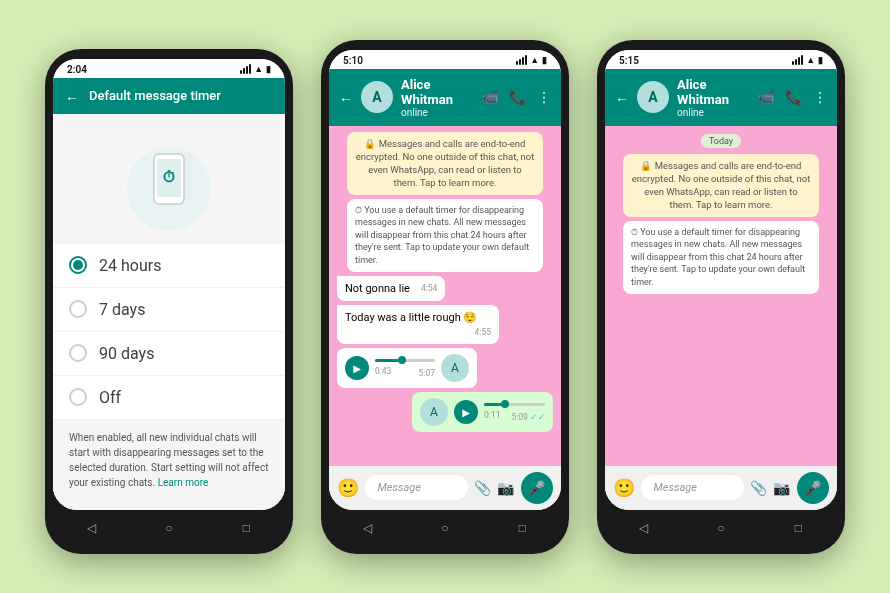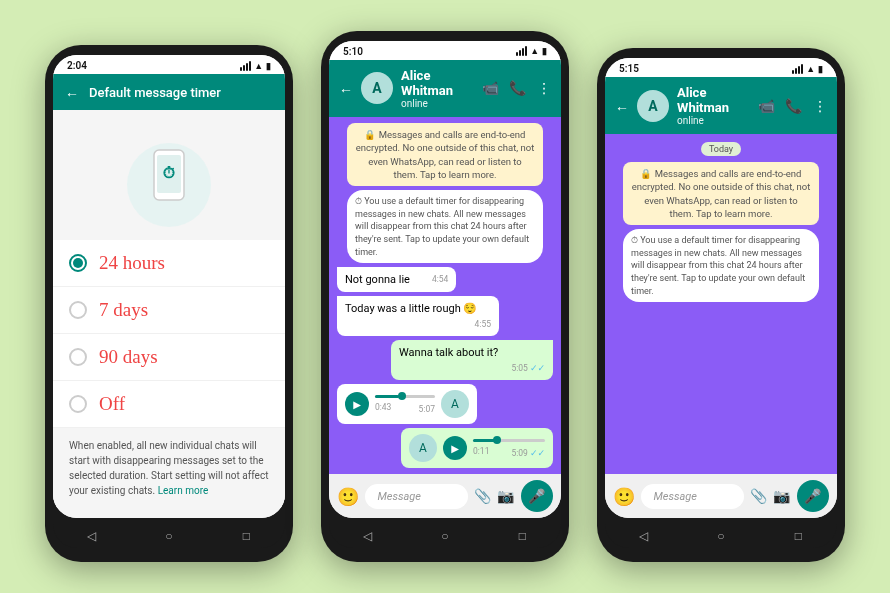--- a/index.html
+++ b/index.html
@@ -86,23 +86,22 @@
     .radio-options {
       background: #fff;
       margin: 0;
     }
     .radio-item {
       display: flex;
       align-items: center;
       gap: 12px;
       padding: 12px 16px;
       border-bottom: 1px solid #f0f0f0;
-      font-size: 19px;
-      color: #ef4444;
-      font-family: Liberation Serif, serif;
+      font-size: 16px;
+      color: #404040;
     }
     .radio-circle {
       width: 18px;
       height: 18px;
       border-radius: 50%;
       border: 2px solid #ccc;
       display: flex;
       align-items: center;
       justify-content: center;
       flex-shrink: 0;
@@ -162,41 +161,41 @@
       font-size: 10px;
       opacity: 0.9;
     }
     .chat-header-icons {
       display: flex;
       gap: 10px;
       align-items: center;
       font-size: 14px;
     }
     .chat-body {
-      background: #8b5cf6;
+      background: #f9a8d4;
       min-height: 340px;
       padding: 6px 8px;
       display: flex;
       flex-direction: column;
       gap: 4px;
       position: relative;
     }
     .system-msg {
       background: #fff3cd;
       border-radius: 8px;
       padding: 5px 8px;
       font-size: 9.5px;
       color: #555;
       text-align: center;
       margin: 0 10px;
       line-height: 1.4;
     }
     .disappear-notice {
       background: #fff;
-      border-radius: 16px;
+      border-radius: 8px;
       padding: 5px 8px;
       font-size: 9px;
       color: #555;
       margin: 0 10px;
       line-height: 1.4;
     }
     .msg-bubble {
       max-width: 75%;
       border-radius: 8px;
       padding: 5px 8px;
@@ -211,21 +210,21 @@
     }
     .msg-sent {
       background: #d9fdd3;
       align-self: flex-end;
       border-radius: 8px 0 8px 8px;
     }
     .msg-time {
       font-size: 8.5px;
       color: #999;
       float: right;
-      margin-left: 22px;
+      margin-left: 11px;
       margin-top: 2px;
     }
     .msg-ticks {
       color: #53bdeb;
       font-size: 9px;
     }
     .audio-bubble {
       display: flex;
       align-items: center;
       gap: 6px;
@@ -459,23 +458,20 @@
         </div>
         <div class="disappear-notice">
           ⏱ You use a default timer for disappearing messages in new chats. All new messages will disappear from this chat 24 hours after they're sent. Tap to update your own default timer.
         </div>
 
         <div class="msg-bubble msg-received">
           Not gonna lie <span class="msg-time">4:54</span>
         </div>
         <div class="msg-bubble msg-received">
           Today was a little rough 😌 <span class="msg-time">4:55</span>
-        </div>
-        <div class="msg-bubble msg-sent">
-          Wanna talk about it? <span class="msg-time">5:05 <span class="msg-ticks">✓✓</span></span>
         </div>
 
         <div class="audio-bubble audio-received">
           <div class="play-btn play-green">▶</div>
           <div style="flex:1; position:relative;">
             <div class="audio-wave">
               <div class="audio-progress audio-progress-green" style="width:40%;"></div>
               <div class="audio-dot audio-dot-green" style="left:38%;"></div>
             </div>
             <div style="display:flex;justify-content:space-between;margin-top:4px;">

